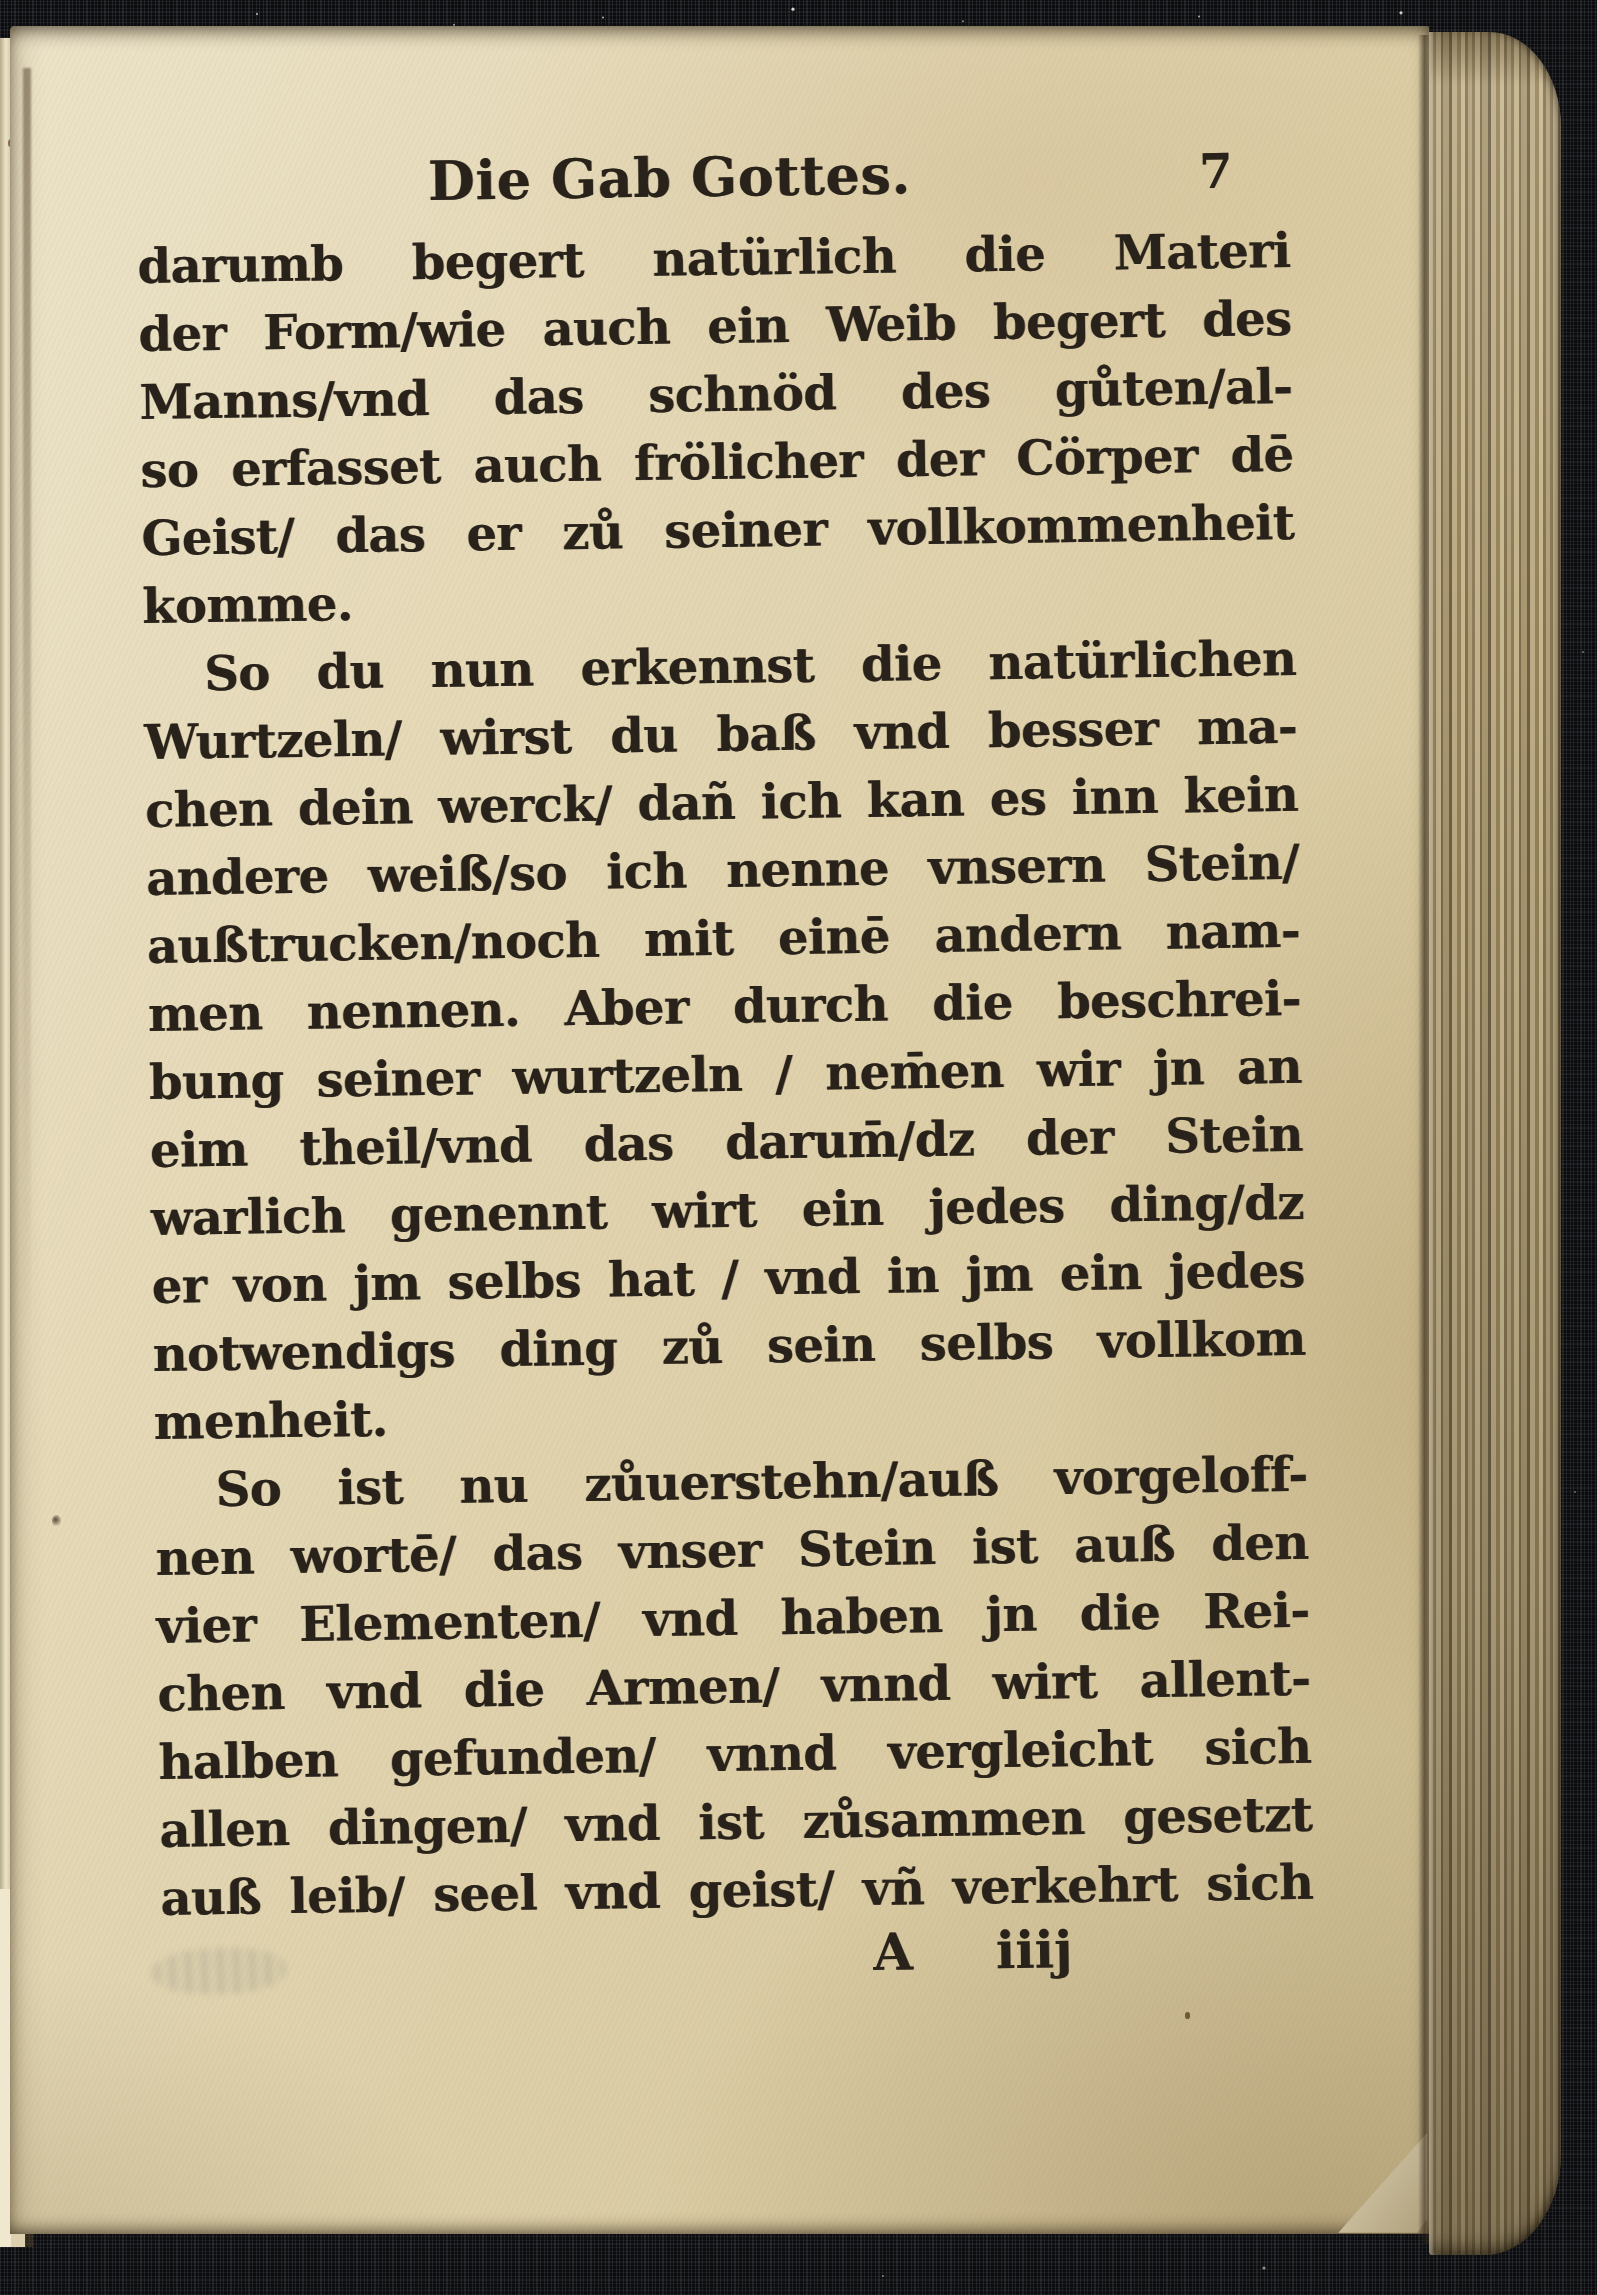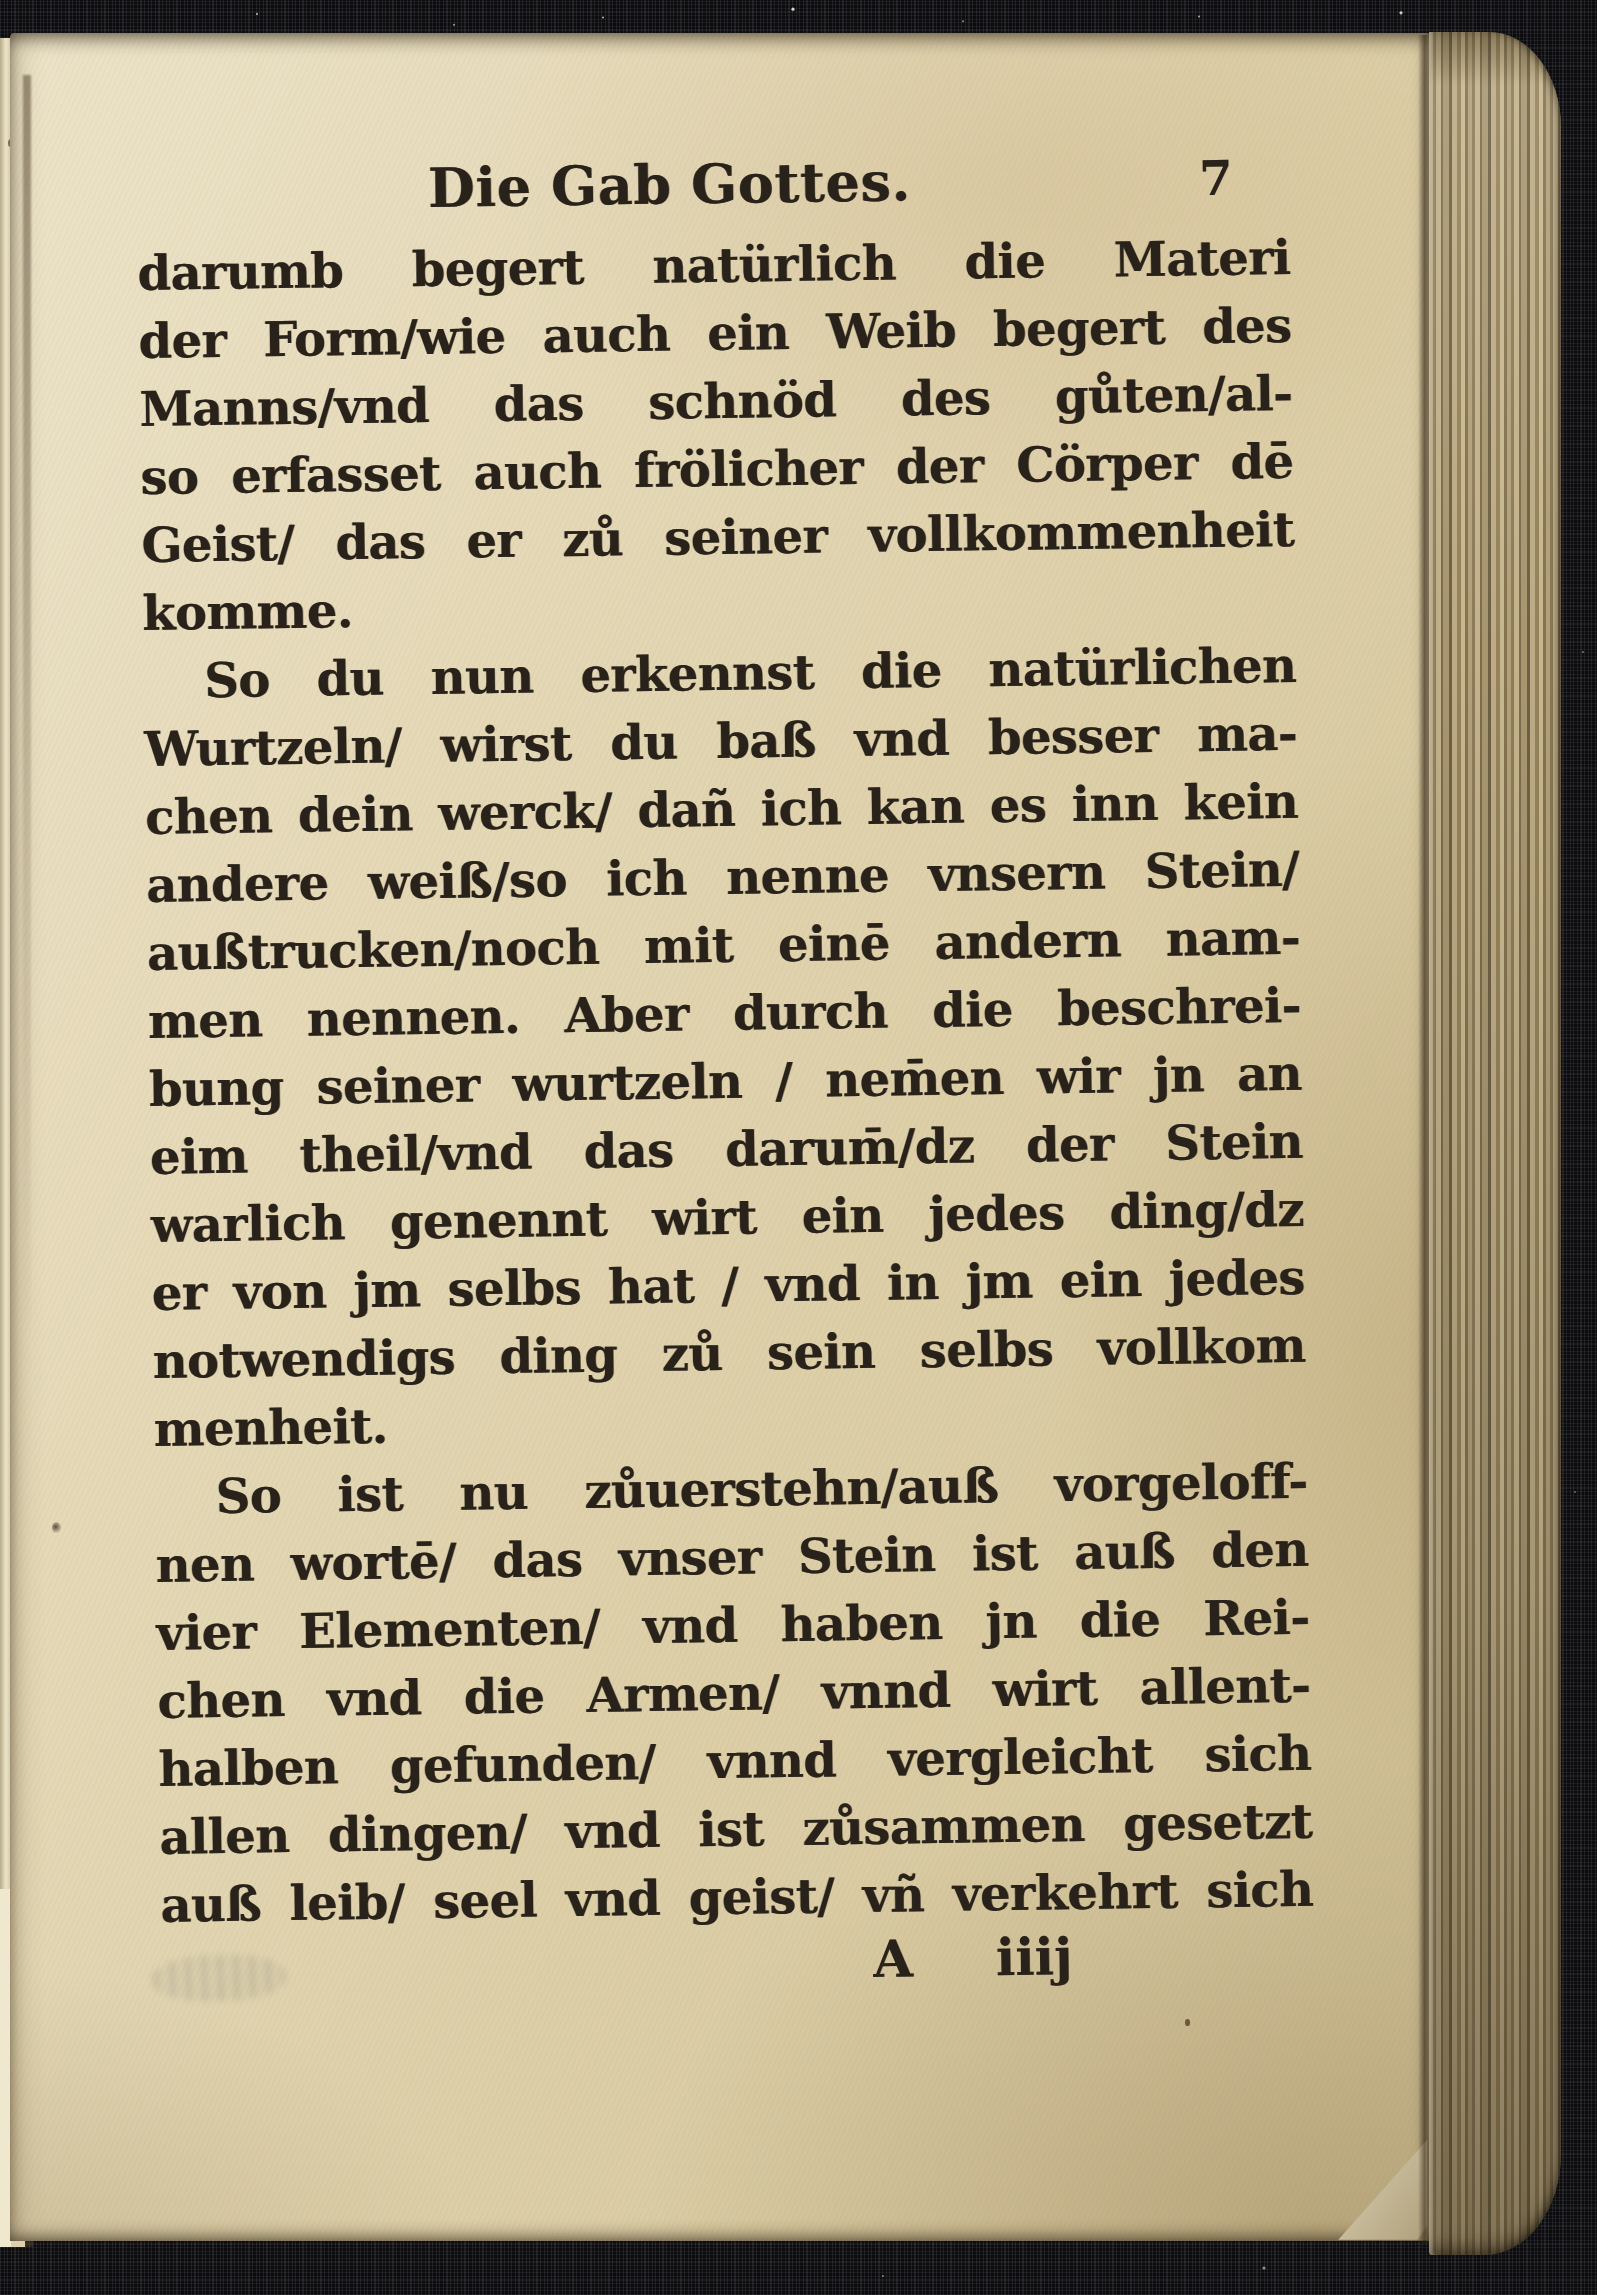--- a/index.html
+++ b/index.html
@@ -10,21 +10,21 @@
     font-family:"DejaVu Serif","Liberation Serif",serif;
     
     background-color:#16171a;
     background-image:
       repeating-linear-gradient(90deg, rgba(100,104,118,.15) 0 1.2px, rgba(0,0,0,.30) 1.2px 3.6px),
       repeating-linear-gradient(0deg, rgba(122,124,136,.12) 0 1.2px, rgba(0,0,0,.24) 1.2px 3.6px);
   }
 
   
   .page{
-    position:absolute;left:9.5px;top:33px;width:1419px;height:2208px;
+    position:absolute;left:9.5px;top:26px;width:1419px;height:2208px;
     border-radius:4.8px 2.4px 0 0;
     background:
       radial-gradient(894px 536px at 72% 7%,  rgba(187,158,108,.22), transparent 62%),
       radial-gradient(566px 894px at 101% 60%, rgba(152,122,72,.26), transparent 70%),
       radial-gradient(1013px 745px at 92% 100%, rgba(122,97,57,.30), transparent 66%),
       radial-gradient(745px 507px at 0% 102%,  rgba(132,112,72,.22), transparent 62%),
       repeating-linear-gradient(115deg, rgba(120,100,60,.035) 0 1.8px, rgba(0,0,0,0) 1.8px 4.8px),
       linear-gradient(115deg,#ece3c8 0%,#e5d9b8 30%,#ddcfa8 58%,#d7c89f 82%,#cfc095 100%);
     box-shadow:
       inset 0 12px 18px -7.2px rgba(25,18,8,.55),

